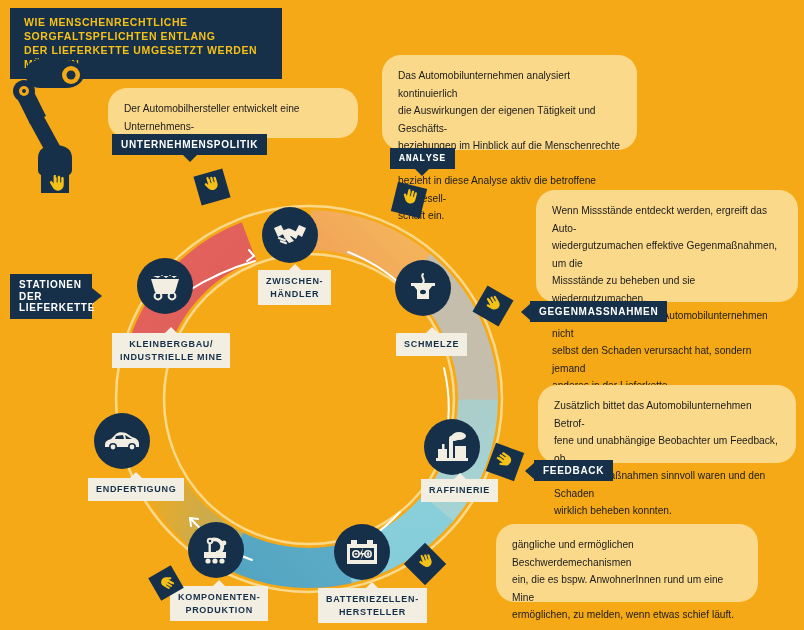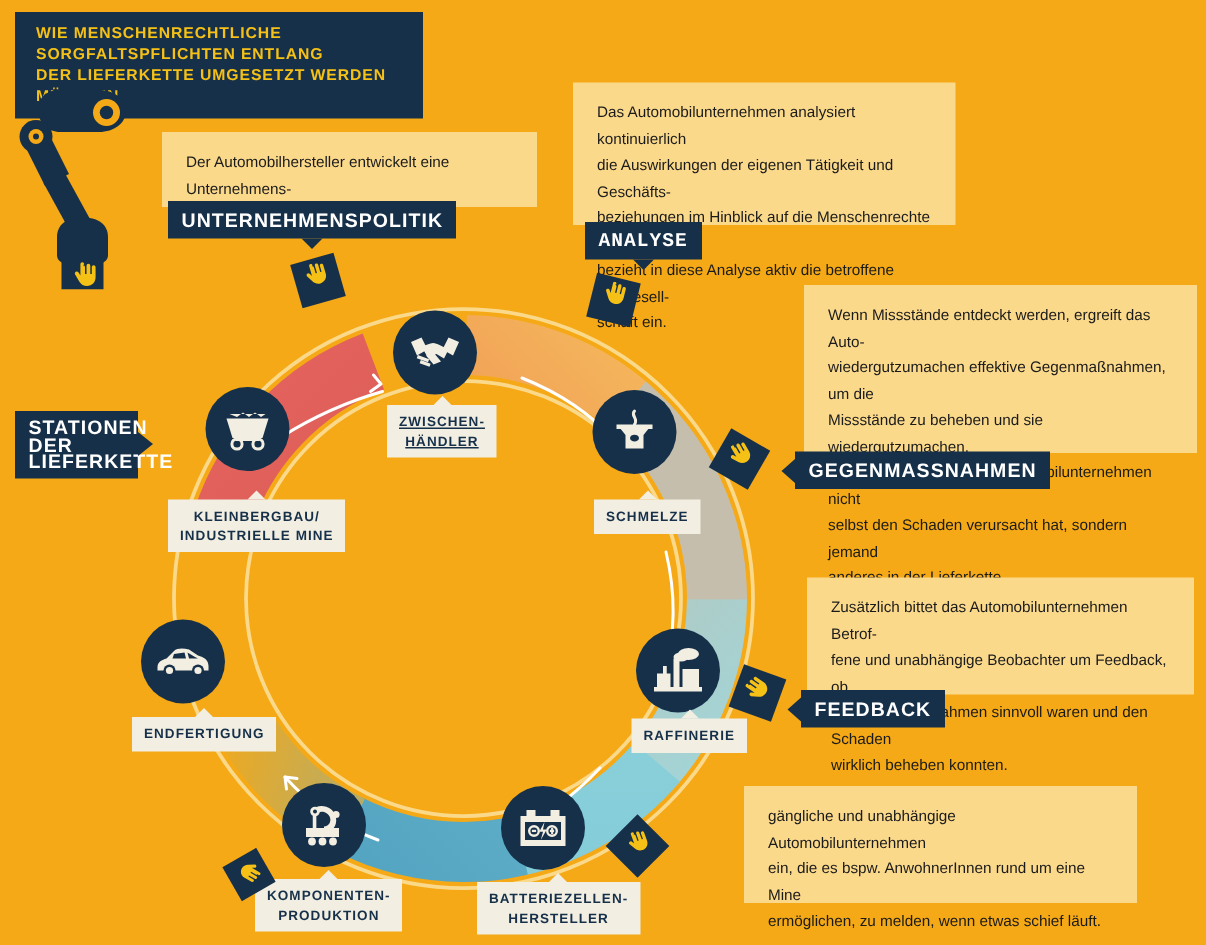--- a/index.html
+++ b/index.html
@@ -30,25 +30,26 @@
   }
 
   
   .callout {
     position: absolute;
     background: #FBD98B;
     color: #1B1B1B;
     font-size: 10.2px;
     line-height: 17.5px;
     padding: 12px 16px 21px 16px;
+    border-radius: 19px;
   }
   .tab {
     position: absolute;
     background: #16304A; color: #FFFFFF;
-    font-weight: bold; font-size: 13px; letter-spacing: 0.7px;
+    font-weight: bold; font-size: 10px; letter-spacing: 0.7px;
     padding: 5px 9px 5px 9px;
     white-space: nowrap; text-transform: uppercase;
   }
   .tab .tail-down {
     position: absolute; left: 50%; margin-left: -7px; bottom: -7px;
     width: 0; height: 0;
     border-left: 7px solid transparent;
     border-right: 7px solid transparent;
     border-top: 7px solid #16304A;
   }
@@ -268,21 +269,21 @@
     <div>fene und unabhängige Beobachter um Feedback, ob</div>
     <div>die Gegenmaßnahmen sinnvoll waren und den Schaden</div>
     <div>wirklich beheben konnten.</div>
   </div>
   <div class="tab" style="left:534px; top:460px;">
     <span>FEEDBACK</span>
     <span class="tail-left"></span>
   </div>
 
   <div class="callout" style="left:496px; top:524px; width:262px; height:78px;">
-    <div>gängliche und unabhängige Automobilunternehmen</div>
+    <div>gängliche und ermöglichen Beschwerdemechanismen</div>
     <div>ein, die es bspw. AnwohnerInnen rund um eine Mine</div>
     <div>ermöglichen, zu melden, wenn etwas schief läuft.</div>
   </div>
 
   <div class="node" style="left:137px; top:258px;">
     <span>
       <svg width="34" height="30" viewBox="0 0 34 30" fill="#F2EEE2">
         <path d="M5 5 L29 5 L26 7 L22 4 L18 7 L14 4 L10 7 Z"></path>
         <path d="M3 8 L31 8 L27 21 L7 21 Z"></path>
         <circle cx="10" cy="25" r="3.4" fill="none" stroke="#F2EEE2" stroke-width="2"></circle>
@@ -302,21 +303,21 @@
       <svg width="36" height="26" viewBox="0 0 36 26" fill="#F2EEE2">
         <path d="M2 6 L9 3 L13 11 L6 15 Z"></path>
         <path d="M34 6 L27 3 L23 11 L30 15 Z"></path>
         <path d="M9 9 L15 7 C17 6 19 7 21 8 L27 11 L24 17 L19 14 L13 16 Z"></path>
         <path d="M12 15 L17 13 L22 19 L17 21 Z"></path>
         <rect x="6" y="16" width="8" height="2.2" transform="rotate(20 10 17)"></rect>
         <rect x="8" y="19" width="7" height="2.2" transform="rotate(20 11 20)"></rect>
       </svg>
     </span>
   </div>
-  <div class="plate" style="left:258px; top:270px;text-decoration:underline;">
+  <div class="plate" style="left:258px; top:270px;">
     <span class="notch"></span>
     <div>ZWISCHEN-</div>
     <div>HÄNDLER</div>
   </div>
 
   <div class="node" style="left:395px; top:260px;">
     <span>
       <svg width="32" height="32" viewBox="0 0 32 32" fill="#F2EEE2">
         <path d="M16 2 C13 5 19 7 16 11" fill="none" stroke="#F2EEE2" stroke-width="2" stroke-linecap="round"></path>
         <path d="M6 13 L26 13 L22 18 L22 27 L10 27 L10 18 Z"></path>

